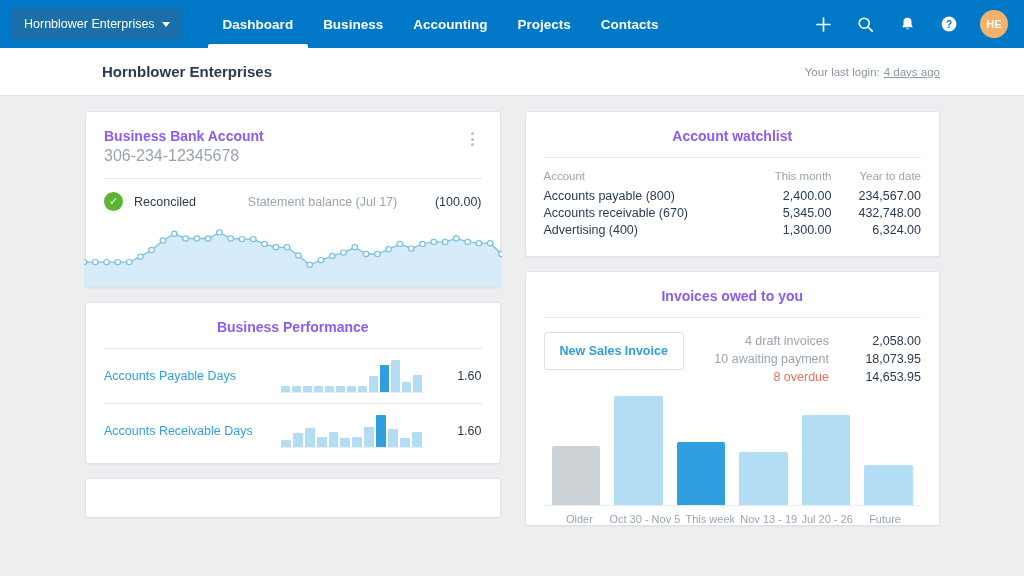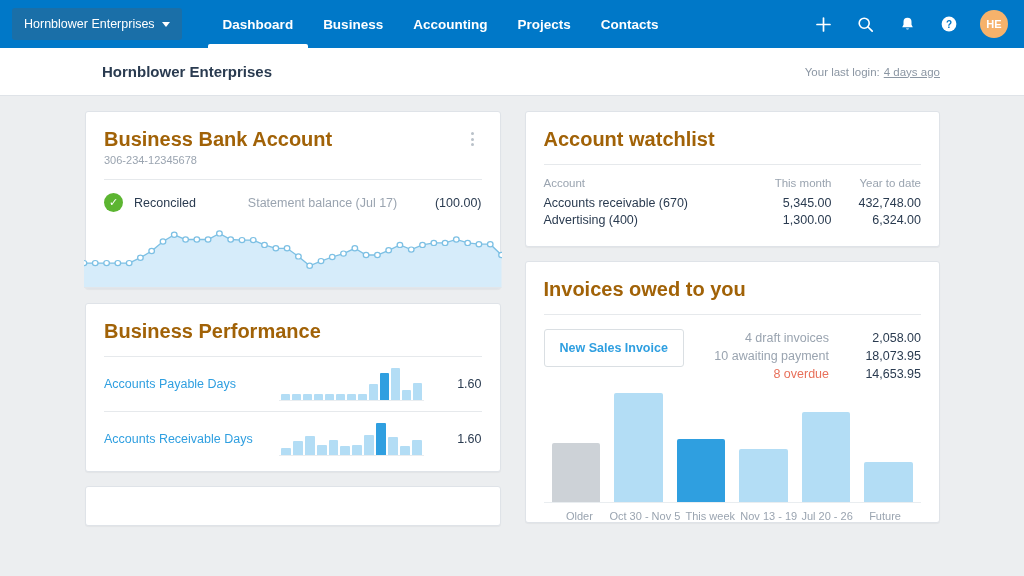--- a/index.html
+++ b/index.html
@@ -75,22 +75,22 @@
     padding: 15px 84px 0 85px;
     height: calc(576px - 48px - 49px);
   }
   .col { width: 419px; display: flex; flex-direction: column; gap: 14px; }
 
   .card {
     background: #ffffff; border: 1px solid #dfe3e8;
     border-radius: 3px; box-shadow: 0 1px 1px rgba(0,0,0,0.04);
   }
   .card-pad { padding: 16px 18px 14px 18px; }
-  .card-title { font-size: 20px; font-weight: bold; color: #a16207; }
-  .card-sub { font-size: 11px; color: #9aa4b0; margin-top: 3px; }
+  .card-title { font-size: 14px; font-weight: bold; color: #8b5cf6; text-align: center; }
+  .card-sub { font-size: 16px; color: #9aa4b0; margin-top: 3px; }
   .kebab {
     width: 18px; display: flex; flex-direction: column;
     align-items: center; gap: 2.5px; cursor: pointer; padding-top: 4px;
   }
   .kebab i { width: 3px; height: 3px; border-radius: 50%; background: #b9c1c9; display: block; }
   .rule { height: 1px; background: #e6e9ec; margin: 13px 0 0 0; }
 
   
   .bank-head { display: flex; align-items: flex-start; justify-content: space-between; }
   .bank-row {
@@ -361,20 +361,25 @@
         <table class="watch">
           <thead>
             <tr>
               <th class="l">Account</th>
               <th>This month</th>
               <th>Year to date</th>
             </tr>
           </thead>
           <tbody>
             <tr>
+              <td class="l">Accounts payable (800)</td>
+              <td>2,400.00</td>
+              <td>234,567.00</td>
+            </tr>
+            <tr>
               <td class="l">Accounts receivable (670)</td>
               <td>5,345.00</td>
               <td>432,748.00</td>
             </tr>
             <tr>
               <td class="l">Advertising (400)</td>
               <td>1,300.00</td>
               <td>6,324.00</td>
             </tr>
           </tbody>

